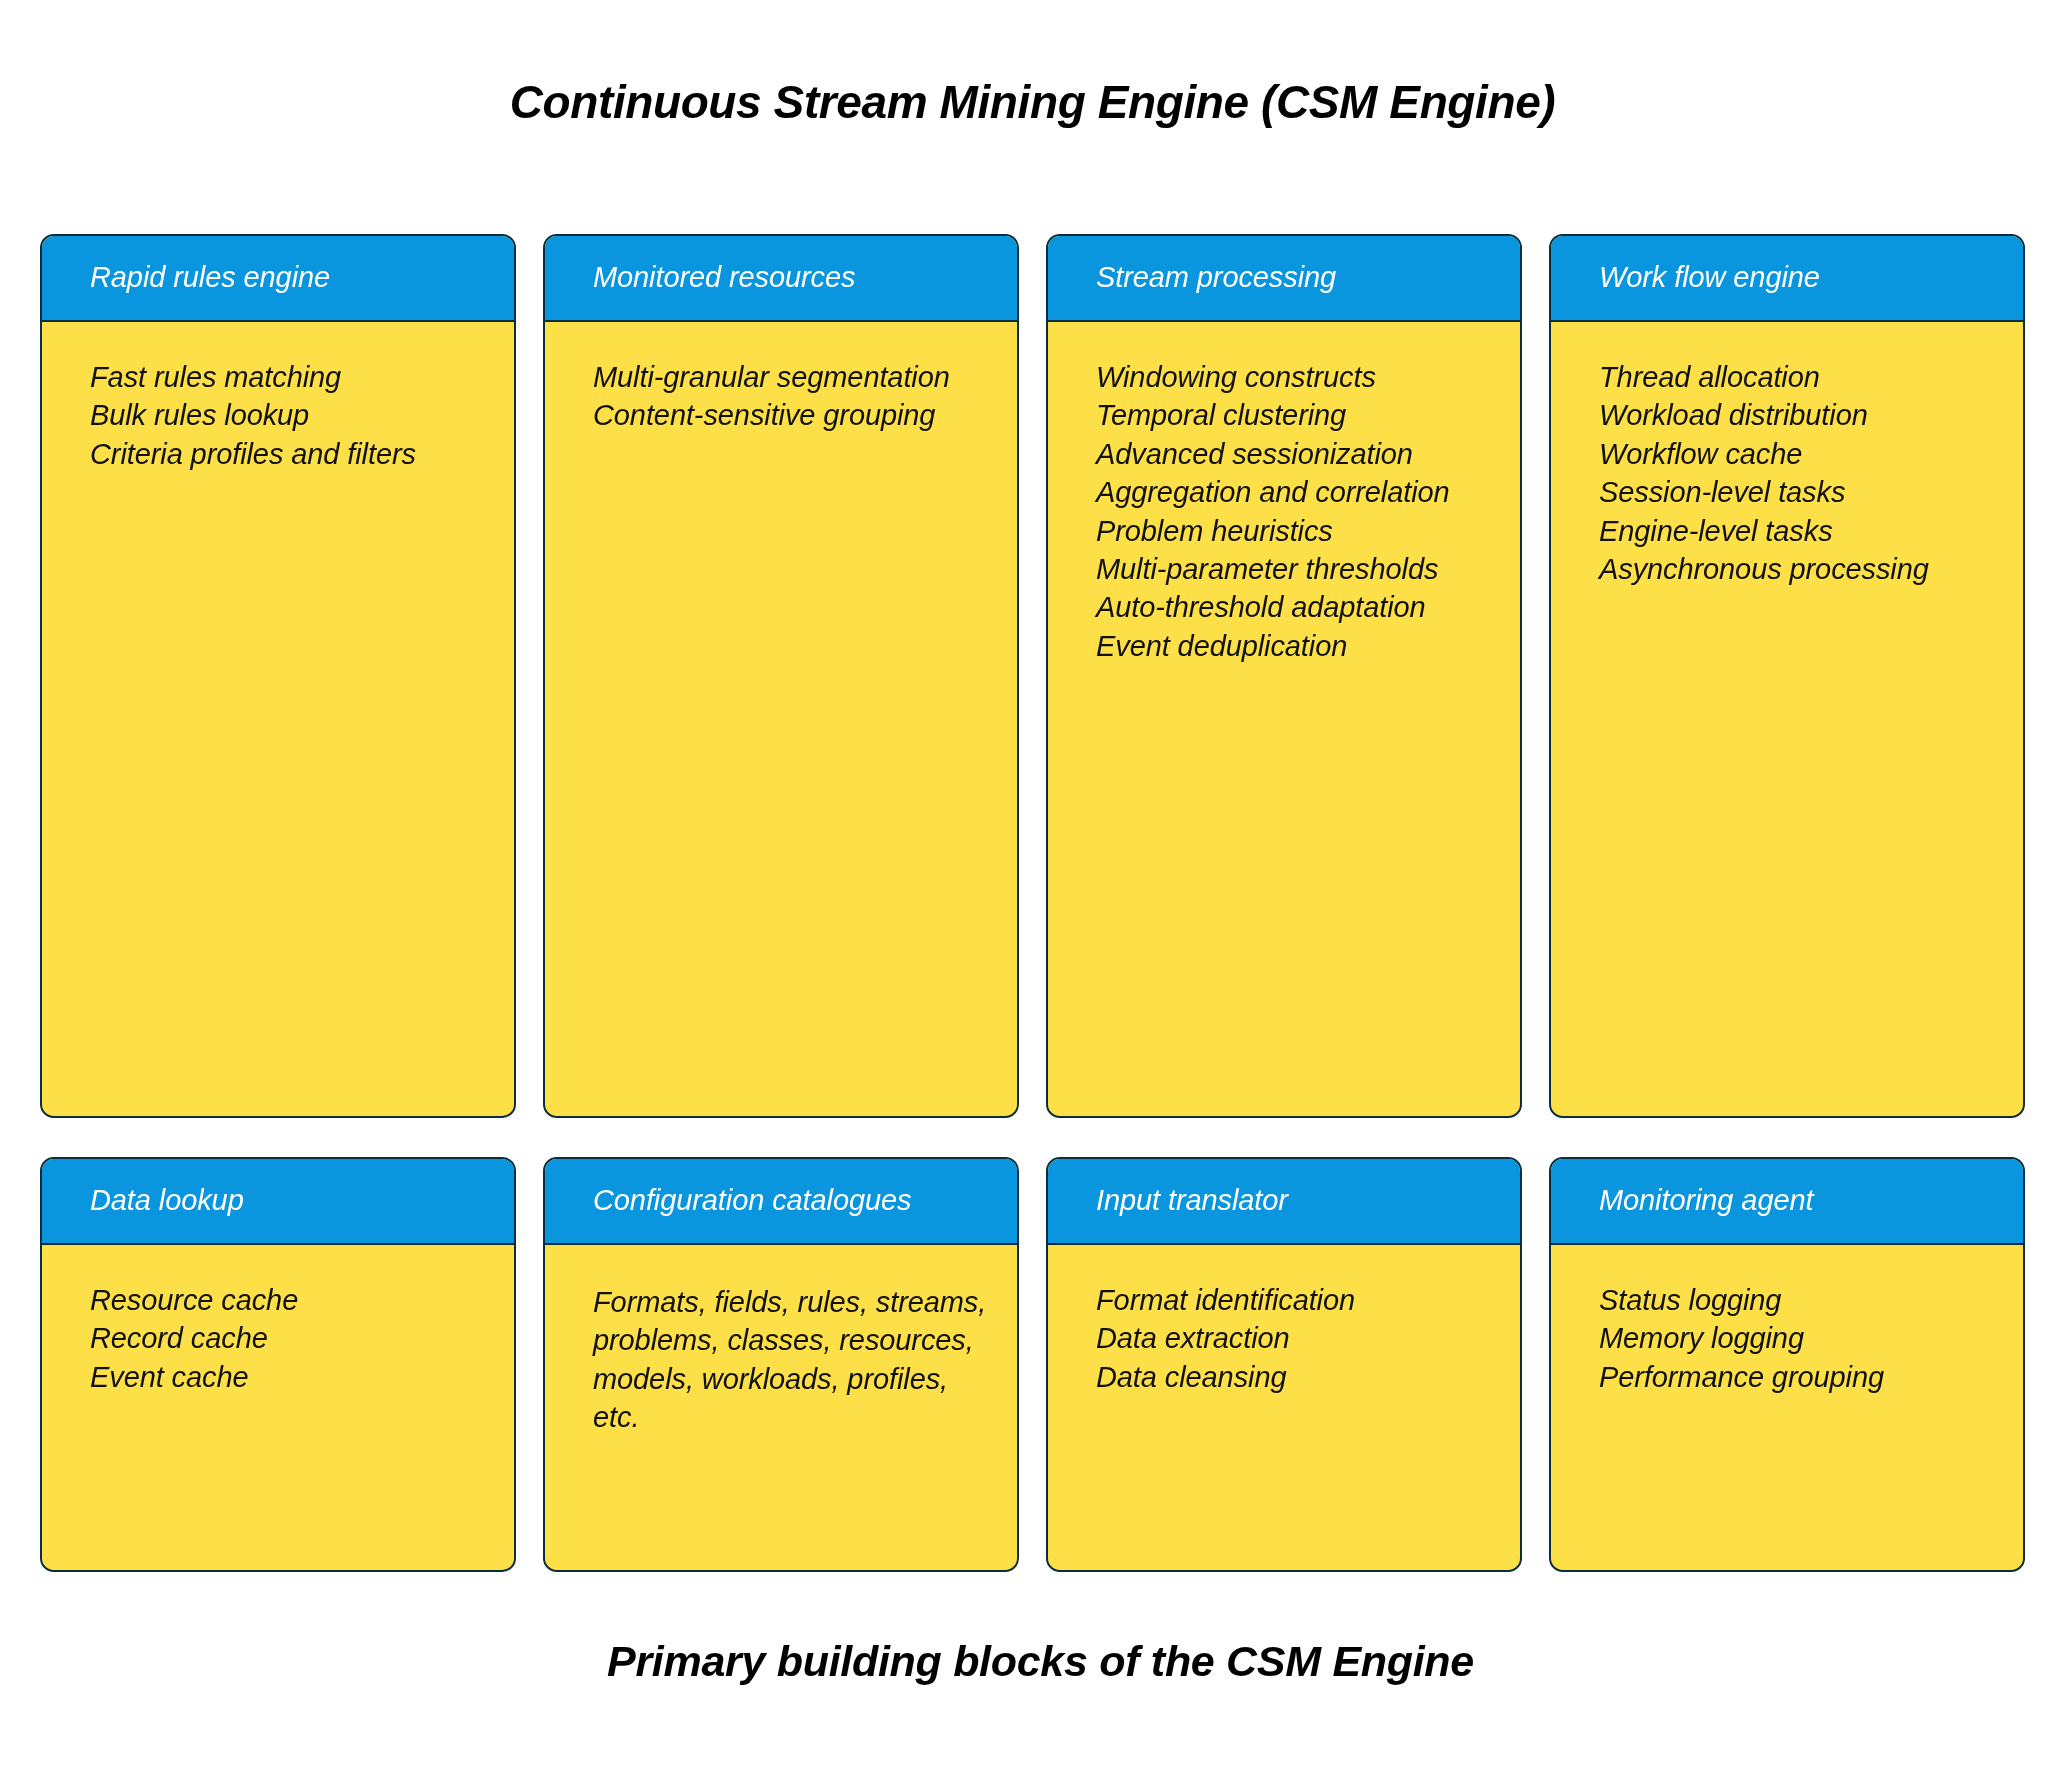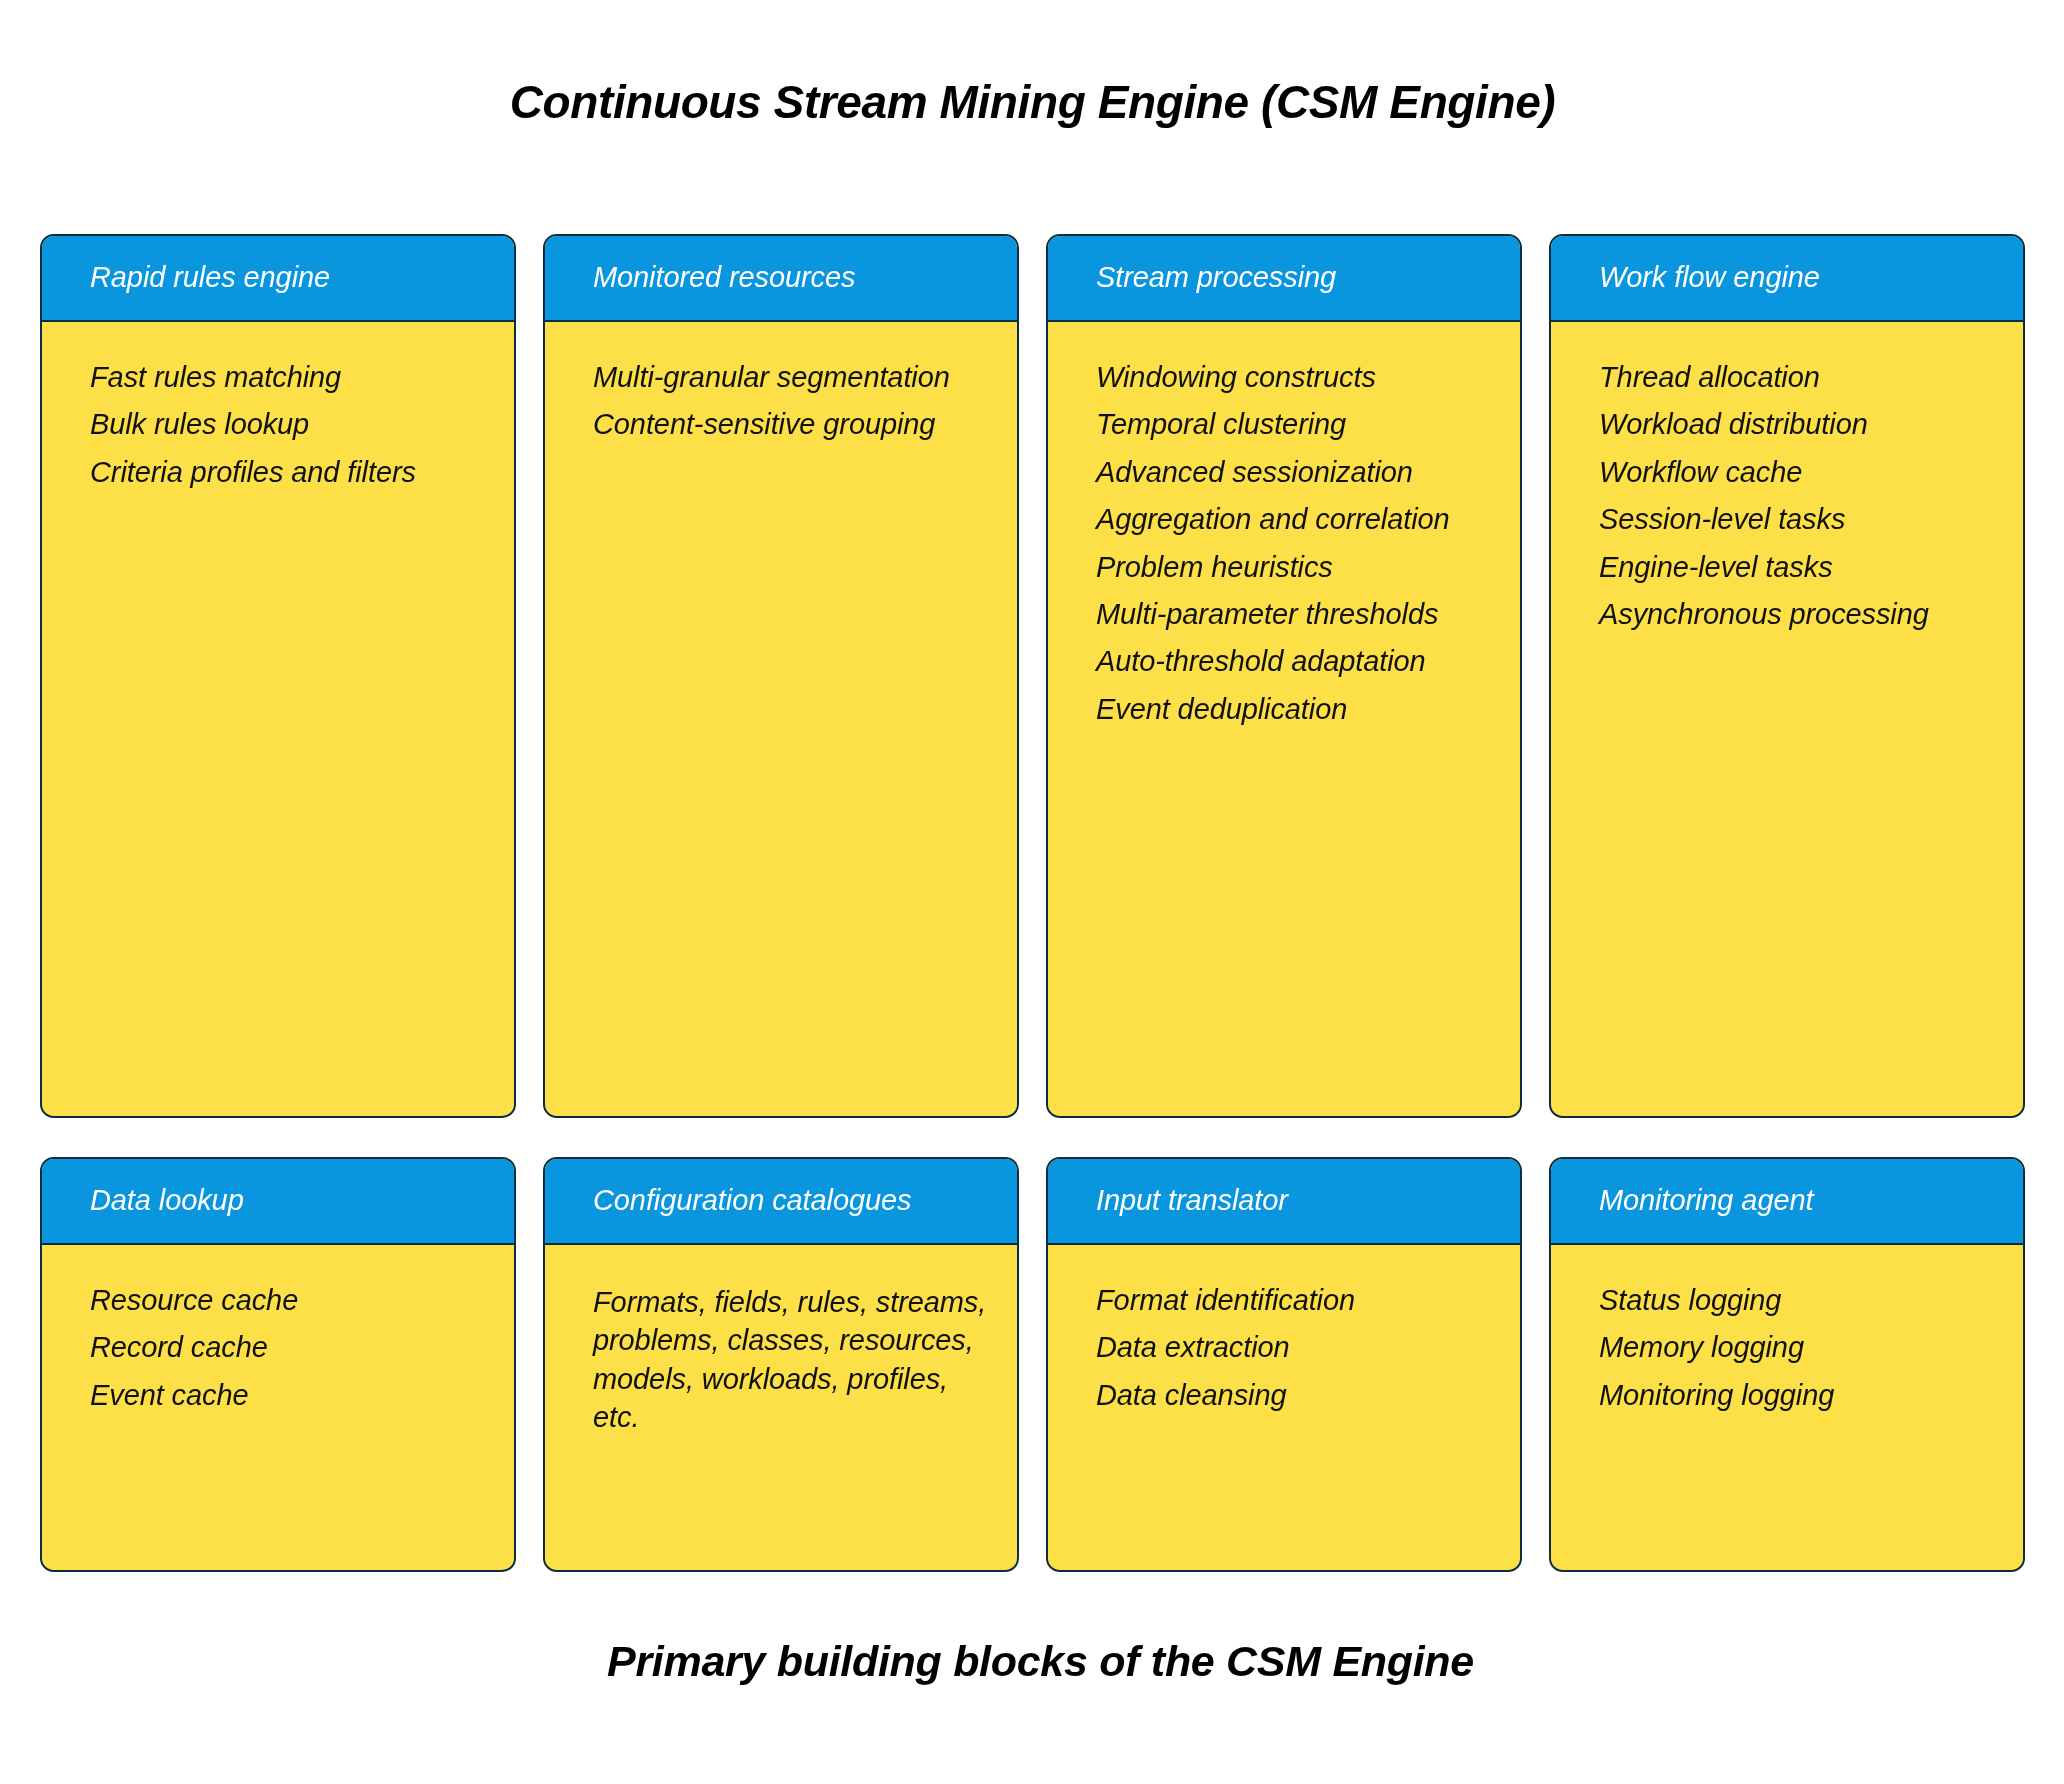--- a/index.html
+++ b/index.html
@@ -83,21 +83,21 @@
     line-height: 1.1;
     letter-spacing: -0.1px;
     white-space: nowrap;
   }
 
   .card-body {
     flex: 1 1 auto;
     padding: 38px 29px 20.6px 48px;
     display: flex;
     flex-direction: column;
-    gap: 12px;
+    gap: 3px;
   }
 
   .card-item {
     font-size: 29px;
     font-weight: 400;
     color: #111111;
     line-height: 1.22;
     letter-spacing: -0.1px;
   }
 
@@ -216,21 +216,21 @@
         </div>
       </div>
 
       <div class="card">
         <div class="card-header">
           <span class="card-header-title">Monitoring agent</span>
         </div>
         <div class="card-body">
           <div class="card-item">Status logging</div>
           <div class="card-item">Memory logging</div>
-          <div class="card-item">Monitoring logging</div>
+          <div class="card-item">Performance grouping</div>
         </div>
       </div>
 
     </div>
 
   </div>
 
   <div class="page-caption">Primary building blocks of the CSM Engine</div>
 
 </div>

